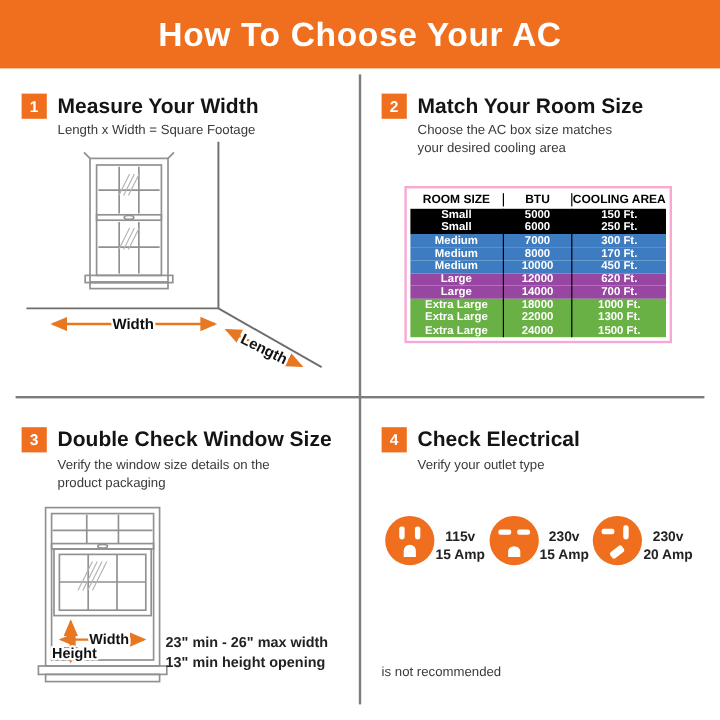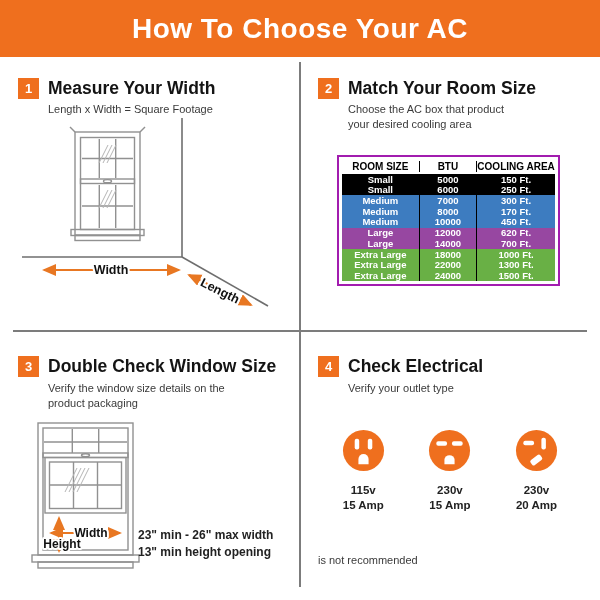--- a/index.html
+++ b/index.html
@@ -26,36 +26,36 @@
   .sec-title{position:absolute;font-size:17.5px;font-weight:bold;color:#141414;line-height:22px;}
   .sec-sub{position:absolute;font-size:11px;color:#3a3a3a;line-height:15px;}
   .spec-text{position:absolute;font-size:12px;font-weight:bold;color:#222;}
   
   .illus{position:absolute;}
   .illus text{font-family:"Liberation Sans",sans-serif;font-weight:bold;fill:#111;
     paint-order:stroke;stroke:#ffffff;stroke-width:4px;stroke-linejoin:round;}
   
   .ac-table{
     position:absolute;left:337px;top:155px;width:223px;height:131px;box-sizing:border-box;
-    border:2px solid #a21caf;background:#fff;padding:3px;display:flex;flex-direction:column;
+    border:2px solid #f9a8d4;background:#fff;padding:3px;display:flex;flex-direction:column;
   }
   .t-head{display:flex;height:13px;flex:0 0 13px;align-items:center;}
   .t-head .t-cell{font-size:10px;font-weight:bold;color:#000;}
   .t-body{flex:1;display:flex;flex-direction:column;margin-top:1px;}
   .t-row{flex:1;display:flex;align-items:center;}
   .t-cell{box-sizing:border-box;text-align:center;overflow:hidden;white-space:nowrap;}
   .t-row .t-cell{font-size:9.5px;font-weight:bold;color:#fff;line-height:1;}
   .c-size{width:36%;}
   .c-btu{width:27%;border-left:1.5px solid #000;}
   .c-area{width:37%;border-left:1.5px solid #000;}
   .t-row .c-btu,.t-row .c-area{height:100%;display:flex;align-items:center;justify-content:center;}
   .t-row .c-size{height:100%;display:flex;align-items:center;justify-content:center;}
   
   .outlet-row{position:absolute;left:320px;top:429px;width:260px;display:flex;}
-  .outlet{width:86.6px;display:flex;flex-direction:column;align-items:center;}
+  .outlet{width:86.6px;display:flex;flex-direction:row;align-items:center;}
   .outlet-label{margin-top:11px;font-size:11.5px;font-weight:bold;color:#222;
     text-align:center;line-height:15px;}
 </style>
 </head>
 <body>
 
 <div class="page">
 
   <div class="top-banner">
     <h1>How To Choose Your AC</h1>
@@ -116,21 +116,21 @@
     <text x="96" y="156" font-size="12.5" text-anchor="middle">Width</text>
 
     <line x1="174" y1="157" x2="236" y2="187" stroke="#E87722" stroke-width="2" marker-start="url(#ahS)" marker-end="url(#ahE)"></line>
     <text x="205" y="177" font-size="12.5" text-anchor="middle" transform="rotate(26.5 205 173)">Length</text>
   </svg>
 
   <div class="step-badge" style="left:318px;top:78px;">
     <span>2</span>
   </div>
   <div class="sec-title" style="left:348px;top:77px;">Match Your Room Size</div>
-  <div class="sec-sub" style="left:348px;top:102px;">Choose the AC box that product</div>
+  <div class="sec-sub" style="left:348px;top:102px;">Choose the AC box size matches</div>
   <div class="sec-sub" style="left:348px;top:117px;">your desired cooling area</div>
 
   <div class="ac-table">
     <div class="t-head">
       <div class="t-cell c-size">ROOM SIZE</div>
       <div class="t-cell c-btu">BTU</div>
       <div class="t-cell c-area">COOLING AREA</div>
     </div>
     <div class="t-body" id="table-body">
         <div class="t-row" style="background: rgb(0, 0, 0);">

